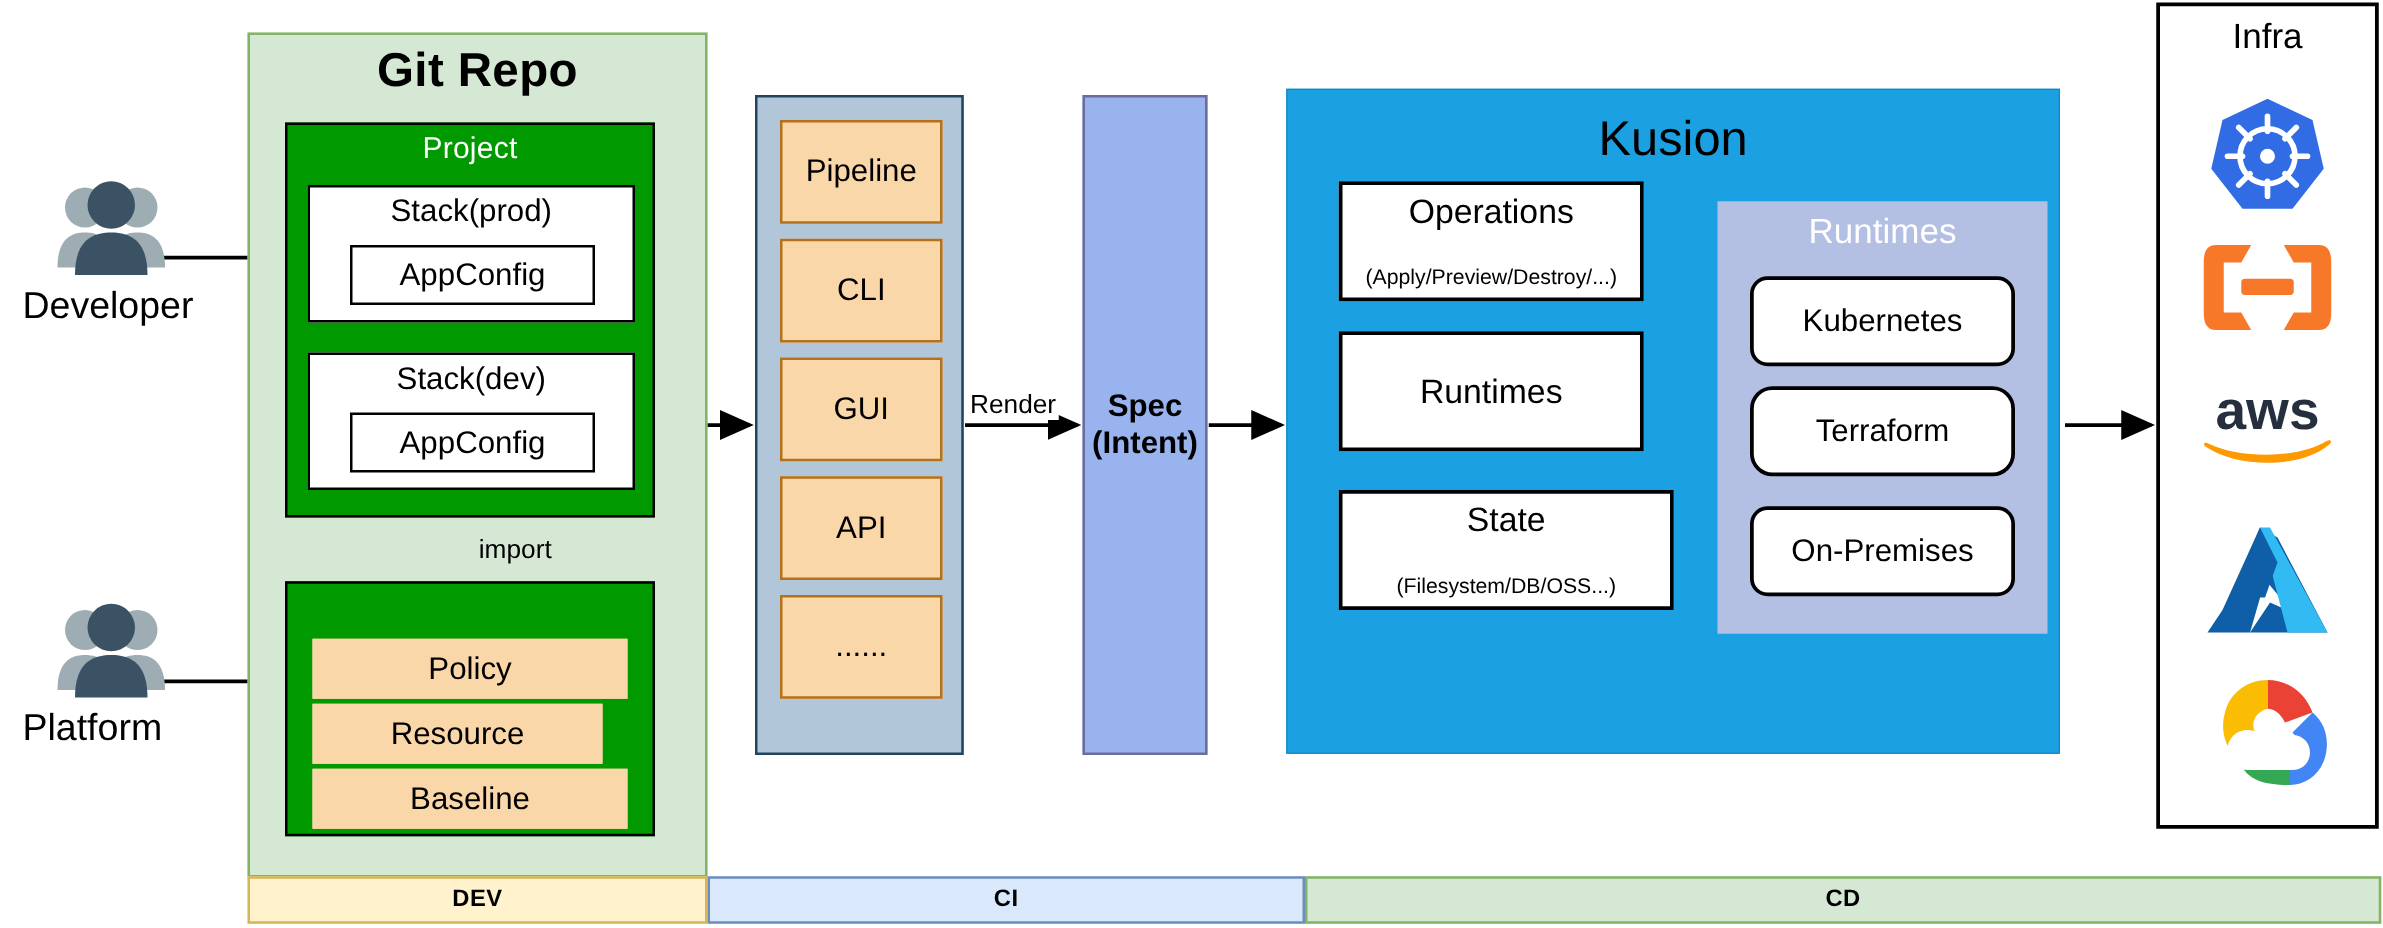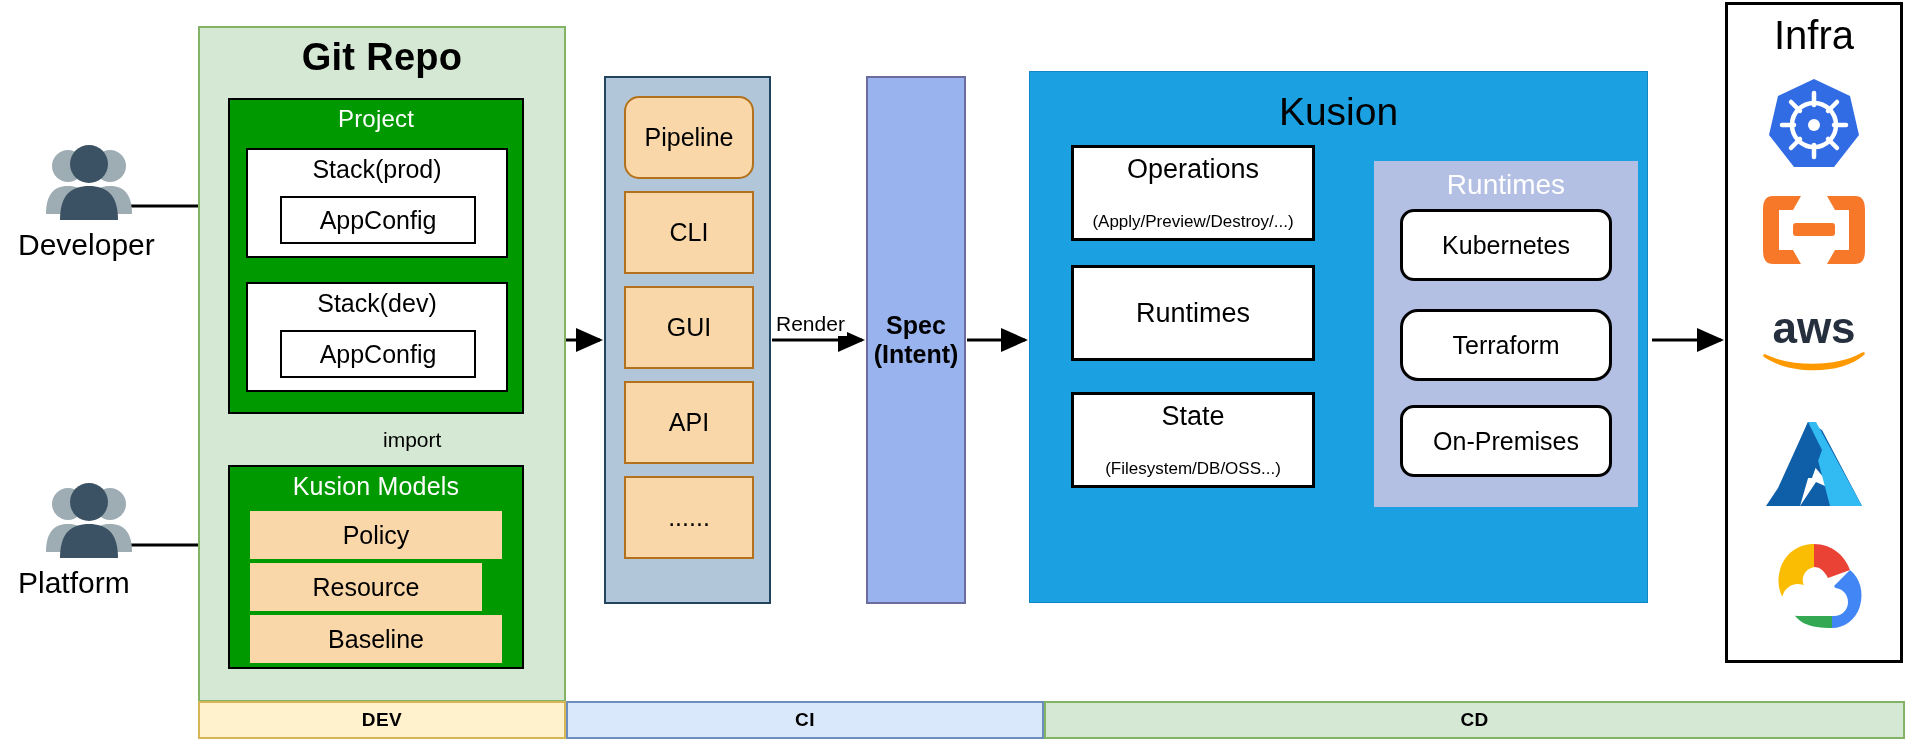--- a/index.html
+++ b/index.html
@@ -97,21 +97,21 @@
     font-size:25px;
   }
 
   
   #infra {
     left:1725px; top:2px; width:178px; height:661px;
     background:#ffffff; border:3px solid #000000;
   }
   #infra-title {
     position:absolute; left:0; top:8px; width:100%; text-align:center;
-    font-size:40px; font-weight:400;
+    font-size:28px; font-weight:400;
   }
   .logo-slot { position:absolute; left:0; width:100%; display:flex; justify-content:center; }
 
   
   .phase {
     position:absolute; top:701px; height:38px;
     display:flex; align-items:center; justify-content:center;
     font-size:19px; font-weight:700; letter-spacing:.4px;
   }
   #phase-dev { left:198px; width:368px; background:#fff2cc; border:2px solid #d6b656; }
@@ -192,29 +192,28 @@
 
     <div class="white-box" style="left:16px; top:182px; width:262px; height:110px;">
       <div class="stack-label">Stack(dev)</div>
       <div class="appcfg ctr" style="left:32px; top:46px; width:196px; height:48px;">AppConfig</div>
     </div>
   </div>
 
   <div class="abs" style="left:183px; top:400px; font-size:21px;">import</div>
 
   <div class="green-box" style="left:28px; top:437px; width:296px; height:204px;">
-    <div class="green-title" style="font-size:25px;">Kusion Models</div>
     <div class="tan-box ctr" style="left:20px; top:44px;  width:252px; height:48px;">Policy</div>
     <div class="tan-box ctr" style="left:20px; top:96px;  width:232px; height:48px;">Resource</div>
     <div class="tan-box ctr" style="left:20px; top:148px; width:252px; height:48px;">Baseline</div>
   </div>
 </div>
 
 <div class="abs" id="cli-col">
-  <div class="cli-item ctr" style="top:18px;border-radius:15px;">Pipeline</div>
+  <div class="cli-item ctr" style="top:18px;">Pipeline</div>
   <div class="cli-item ctr" style="top:113px;">CLI</div>
   <div class="cli-item ctr" style="top:208px;">GUI</div>
   <div class="cli-item ctr" style="top:303px;">API</div>
   <div class="cli-item ctr" style="top:398px;">......</div>
 </div>
 
 <div class="edge-label" style="left:774px; top:312px;">Render</div>
 
 <div class="abs" id="spec-box">
   <div id="spec-text">
@@ -228,28 +227,28 @@
 
   <div class="k-white" style="left:41px; top:73px; width:244px; height:96px;">
     <span class="k-main">Operations</span>
     <span class="k-sub">(Apply/Preview/Destroy/...)</span>
   </div>
 
   <div class="k-white" style="left:41px; top:193px; width:244px; height:96px;">
     <span class="k-main">Runtimes</span>
   </div>
 
-  <div class="k-white" style="left:41px; top:320px; width:244px; height:96px;">
+  <div class="k-white" style="left:41px; top:320px; width:268px; height:96px;">
     <span class="k-main">State</span>
     <span class="k-sub">(Filesystem/DB/OSS...)</span>
   </div>
 
   <div id="runtimes-panel">
     <div id="runtimes-title">Runtimes</div>
-    <div class="rt-box ctr" style="top:48px;">Kubernetes</div>
+    <div class="rt-box ctr" style="top:60px;">Kubernetes</div>
     <div class="rt-box ctr" style="top:148px;border-radius:18px;">Terraform</div>
     <div class="rt-box ctr" style="top:244px;">On-Premises</div>
   </div>
 </div>
 
 <div class="abs" id="infra">
   <div id="infra-title">Infra</div>
 
   <div class="logo-slot" style="top:70px;">
     <svg width="100" height="100" viewBox="0 0 100 100">

